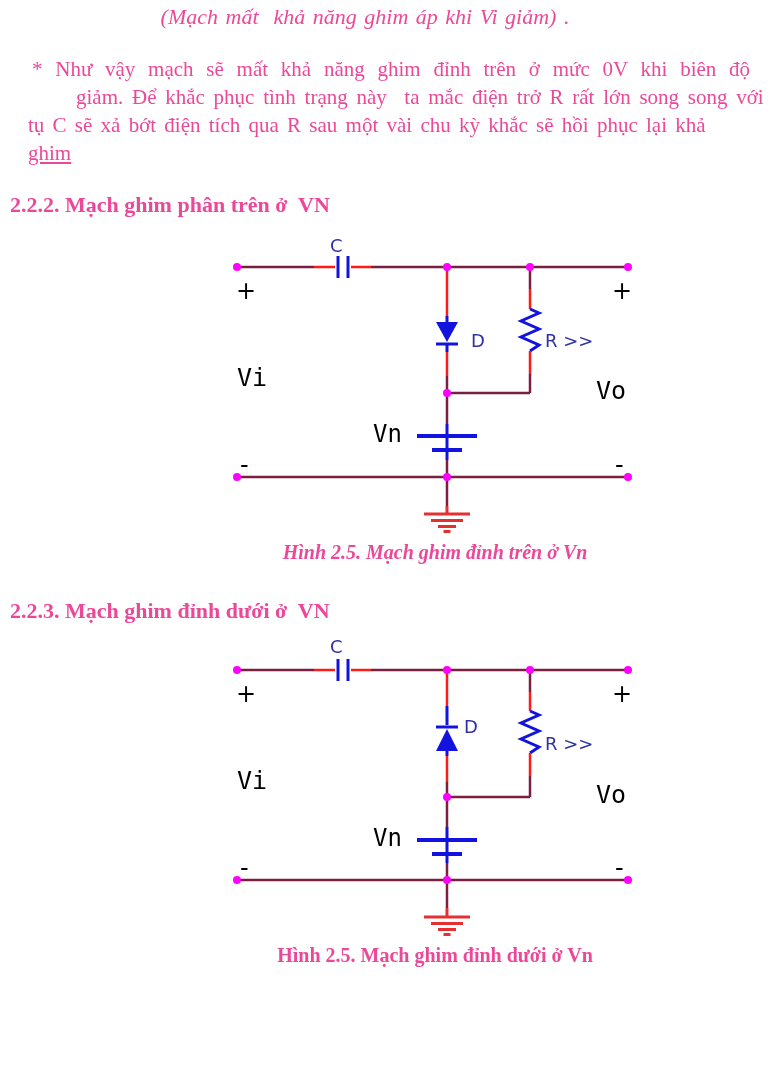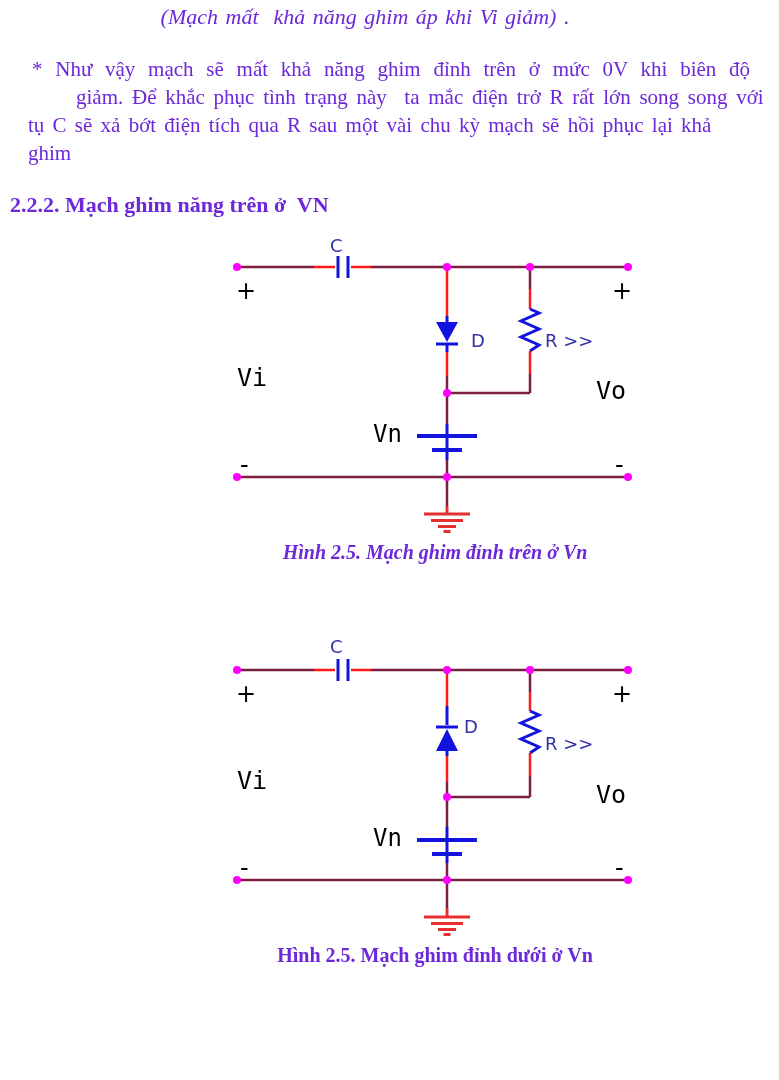--- a/index.html
+++ b/index.html
@@ -1,29 +1,29 @@
 <!DOCTYPE html>
 <html><head>
 <meta charset="utf-8">
 <style>
   html,body{margin:0;padding:0;background:#ffffff;}
   #page{
     position:relative;width:779px;height:1080px;background:#ffffff;
-    overflow:hidden;font-family:"Liberation Serif",serif;color:#6d28d9;
+    overflow:hidden;font-family:"Liberation Serif",serif;color:#ec4899;
   }
   .abs{position:absolute;white-space:pre;}
   .subtitle{
     top:4px;left:0;width:730px;text-align:center;
     font-style:italic;font-size:22px;word-spacing:2px;
   }
   .pline{font-size:21px;line-height:28px;}
   .l1{top:55px;left:32px;word-spacing:7.5px;}
   .l2{top:83px;left:28px;word-spacing:3.5px;margin-left:48px;}
   .l3{top:111px;left:28px;word-spacing:3px;}
-  .l4{top:139px;left:28px;}
+  .l4{top:139px;left:28px;text-decoration:underline;}
   .l5{top:166px;left:32px;word-spacing:1.5px;}
   .heading{
     font-weight:bold;font-size:22px;left:10px;
   }
   .h222{top:192px;}
   .h223{top:598px;}
   .caption{
     left:55px;width:760px;text-align:center;font-weight:bold;font-size:20px;
   }
   .cap1{top:541px;font-style:italic;}
@@ -43,24 +43,24 @@
 </style>
 </head>
 <body>
 
 <div id="page">
 
   <div class="abs subtitle">(Mạch mất  khả năng ghim áp khi Vi giảm) .</div>
 
   <div class="abs pline l1">* Như vậy mạch sẽ mất khả năng ghim đỉnh trên ở mức 0V khi biên độ</div>
   <div class="abs pline l2">giảm. Để khắc phục tình trạng này  ta mắc điện trở R rất lớn song song với</div>
-  <div class="abs pline l3">tụ C sẽ xả bớt điện tích qua R sau một vài chu kỳ mạch sẽ hồi phục lại khả</div>
+  <div class="abs pline l3">tụ C sẽ xả bớt điện tích qua R sau một vài chu kỳ khắc sẽ hồi phục lại khả</div>
   <div class="abs pline l4">ghim</div>
 
-  <div class="abs heading h222">2.2.2. Mạch ghim năng trên ở  VN</div>
+  <div class="abs heading h222">2.2.2. Mạch ghim phân trên ở  VN</div>
 
   <svg style="left:180px;top:228px;" width="470" height="312" viewBox="180 228 470 312">
     <g>
 
       <path class="wire" d="M237,267 H314"></path>
       <path class="lead" d="M314,267 H335"></path>
       <path class="comp" d="M338,256 V278" stroke-width="3.5"></path>
       <path class="comp" d="M348,256 V278" stroke-width="3.5"></path>
       <path class="lead" d="M351,267 H371"></path>
       <path class="wire" d="M371,267 H628"></path>
@@ -116,20 +116,21 @@
       <text class="mono" x="373" y="442" font-size="24">Vn</text>
       <text class="sign" x="236" y="299">+</text>
       <text class="sign" x="612" y="299">+</text>
       <text class="sign" x="240" y="473" font-size="26">-</text>
       <text class="sign" x="615" y="473" font-size="26">-</text>
     </g>
   </svg>
 
   <div class="abs caption cap1">Hình 2.5. Mạch ghim đỉnh trên ở Vn</div>
 
+  <div class="abs heading h223">2.2.3. Mạch ghim đỉnh dưới ở  VN</div>
 
   <svg style="left:180px;top:630px;" width="470" height="312" viewBox="180 630 470 312">
     <g>
 
       <path class="wire" d="M237,670 H314"></path>
       <path class="lead" d="M314,670 H335"></path>
       <path class="comp" d="M338,659 V681" stroke-width="3.5"></path>
       <path class="comp" d="M348,659 V681" stroke-width="3.5"></path>
       <path class="lead" d="M351,670 H371"></path>
       <path class="wire" d="M371,670 H628"></path>

